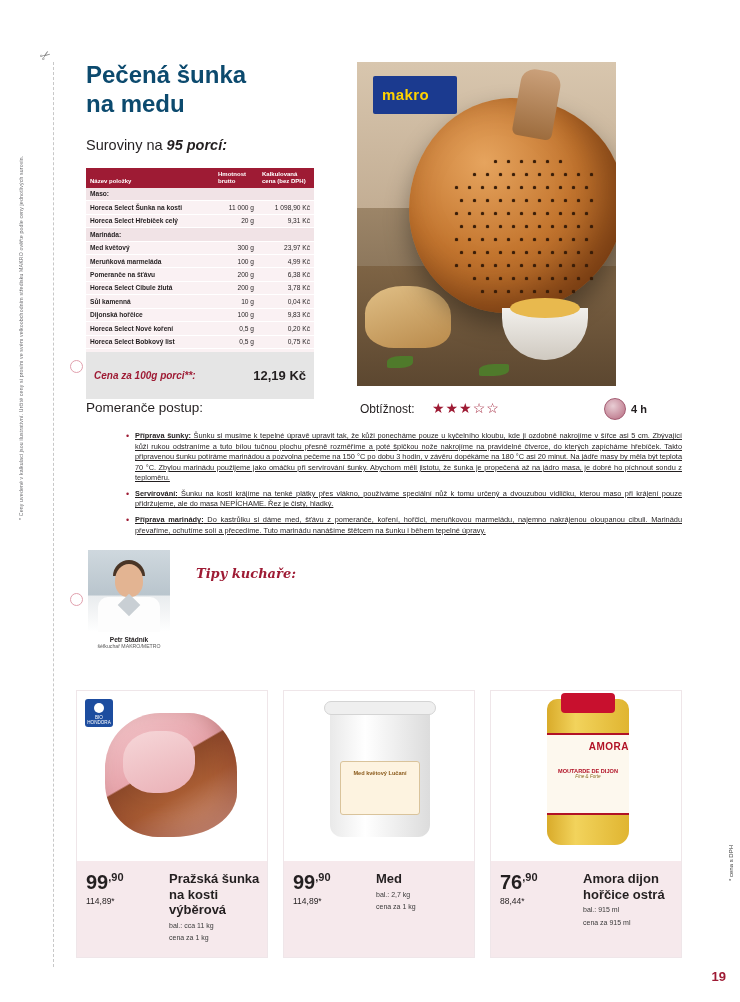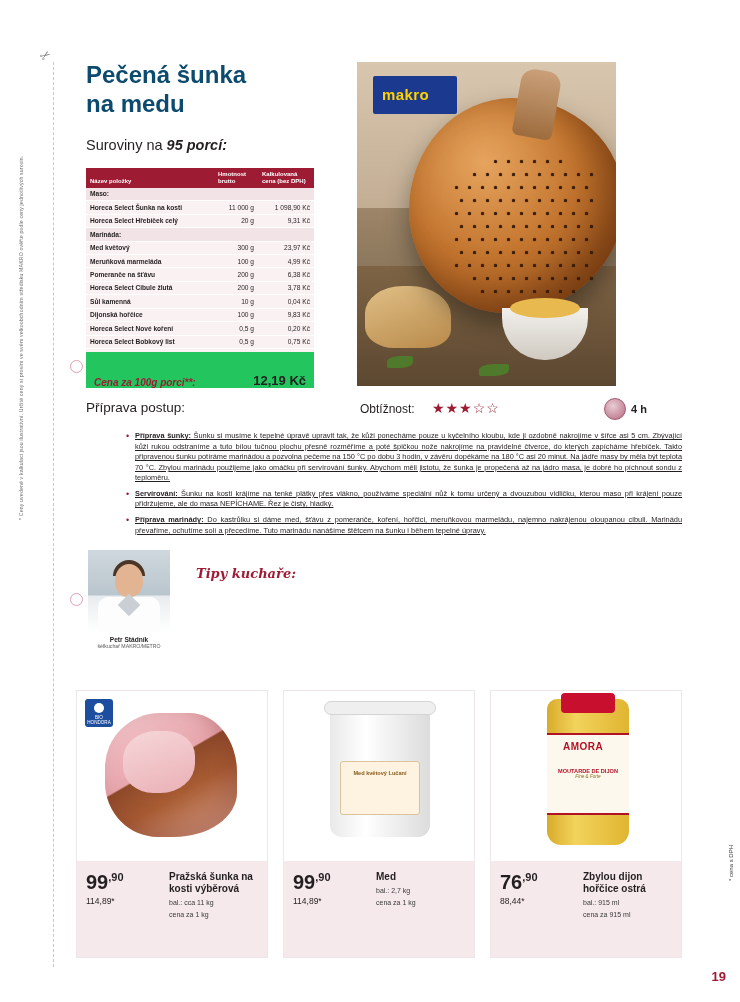--- a/index.html
+++ b/index.html
@@ -110,22 +110,22 @@
   .tbl th.n { width:128px; }
   .tbl th.h { width:44px; }
   .tbl th.c { width:56px; text-align:left; }
   .tbl td { padding:2.6px 4px; border-bottom:1px solid #ffffff; line-height:1.1; }
   .tbl tr.grp td { font-weight:bold; background:#f1e3e6; }
   .tbl tr.row td { background:#faf1f3; }
   .tbl td.num { text-align:right; }
   .tbl td.item { font-weight:bold; }
 
   .price-box {
-    position:absolute; left:86px; top:352px; width:228px; height:36px;
-    background:#22c55e; display:flex; align-items:flex-end; justify-content:space-between;
+    position:absolute; left:86px; top:352px; width:228px; height:47px;
+    background:#e5e5e5; display:flex; align-items:center; justify-content:space-between;
     padding:0 8px;
   }
   .price-box .lbl { font-size:10px; font-weight:bold; color:#9e1b34; font-style:italic; }
   .price-box .val { font-size:13px; font-weight:bold; color:#231f20; }
 
   
   .proc-title { position:absolute; left:86px; top:400px; font-size:13.5px; color:#231f20; }
   .diff-label { position:absolute; left:360px; top:402px; font-size:12px; }
   .stars { position:absolute; left:432px; top:400px; font-size:14px; color:#9e1b34; letter-spacing:1px; }
   .time-badge { position:absolute; left:604px; top:398px; display:flex; align-items:center; gap:5px; }
@@ -180,21 +180,21 @@
   }
   .prod .img {
     position:absolute; left:0; right:0; top:0; height:170px; background:#ffffff;
   }
   .prod .info {
     position:absolute; left:0; right:0; top:170px; bottom:0; background:#f6e9ec; padding:8px 9px;
   }
   .prod .price { font-size:20px; font-weight:bold; color:#231f20; }
   .prod .price sup { font-size:11px; }
   .prod .price2 { font-size:8.5px; margin-top:2px; }
-  .prod .name { font-size:10px; font-weight:bold; line-height:1.2; }
+  .prod .name { font-size:13px; font-weight:bold; line-height:1.2; }
   .prod .meta { font-size:7px; color:#3a3a3a; line-height:1.35; margin-top:3px; }
   .prod .left { position:absolute; left:9px; top:10px; width:78px; }
   .prod .right { position:absolute; left:92px; top:10px; width:92px; }
 
   .badge-bio {
     position:absolute; left:8px; top:8px; width:28px; height:28px; background:#1d4d9f; border-radius:3px;
     color:#fff; font-size:4.6px; text-align:center; padding-top:16px; line-height:1.1;
   }
   .badge-bio:before {
     content:""; position:absolute; left:9px; top:4px; width:10px; height:10px; border-radius:50%;
@@ -230,21 +230,21 @@
     position:absolute; left:56px; top:8px; width:82px; height:146px;
     background:linear-gradient(90deg,#d9ab2a,#f2d35c 35%,#e0b531 100%);
     border-radius:10px 10px 14px 14px;
   }
   .jar .cap {
     position:absolute; left:14px; top:-6px; width:54px; height:20px; background:#c8102e; border-radius:4px;
   }
   .jar .band {
     position:absolute; left:0; top:34px; width:82px; height:82px; background:#fdf8ee; border-top:2px solid #b11226; border-bottom:2px solid #b11226;
   }
-  .jar .brand { font-size:10px; font-weight:bold; color:#b11226; text-align:left; padding-top:6px; letter-spacing:.5px;padding-left:16px; }
+  .jar .brand { font-size:10px; font-weight:bold; color:#b11226; text-align:right; padding-top:6px; letter-spacing:.5px;padding-left:16px; }
   .jar .sub { font-size:5.6px; color:#b11226; text-align:center; margin-top:16px; font-weight:bold; }
   .jar .sub2 { font-size:4.6px; color:#8a6a22; text-align:center; font-style:italic; }
 
   .dph-note {
     position:absolute; right:12px; top:845px; transform:rotate(-90deg); transform-origin:right top;
     font-size:6px; color:#3a3a3a;
   }
   .page-num {
     position:absolute; right:14px; bottom:18px; font-size:13px; font-weight:bold; color:#9e1b34;
   }
@@ -470,21 +470,21 @@
           <td class="num">0,15 Kč</td>
         </tr>
       </tbody>
   </table>
 
   <div class="price-box">
     <span class="lbl">Cena za 100g porci**:</span>
     <span class="val">12,19 Kč</span>
   </div>
 
-  <div class="proc-title">Příprava postup:</div>
+  <div class="proc-title">Pomeranče postup:</div>
   <div class="diff-label">Obtížnost:</div>
   <div class="stars" id="stars">★★★☆☆</div>
   <div class="time-badge">
     <div class="dial"></div>
     <div class="txt">4 h</div>
   </div>
 
   <ul class="proc" id="proc-list">
       <li><b>Příprava šunky:</b> Šunku si musíme k tepelné úpravě upravit tak, že kůži ponecháme pouze u kyčelního kloubu, kde ji ozdobně nakrojíme v šířce asi 5 cm. Zbývající kůži rukou odstraníme a tuto bílou tučnou plochu přesně rozměříme a poté špičkou nože nakrojíme na pravidelné čtverce, do kterých zapícháme hřebíček. Takto připravenou šunku potíráme marinádou a pozvolna pečeme na 150 °C po dobu 3 hodin, v závěru dopékáme na 180 °C asi 20 minut. Na jádře masy by měla být teplota 70 °C. Zbylou marinádu použijeme jako omáčku při servírování šunky. Abychom měli jistotu, že šunka je propečená až na jádro masa, je dobré ho píchnout sondu z teploměru.</li>
       <li><b>Servírování:</b> Šunku na kosti krájíme na tenké plátky přes vlákno, používáme speciální nůž k tomu určený a dvouzubou vidličku, kterou maso při krájení pouze přidržujeme, ale do masa NEPÍCHAME. Řez je čistý, hladký.</li>
@@ -562,21 +562,21 @@
         </div>
       </div>
       <div class="info">
         <div class="left">
           <div class="price">
             <span>76</span><sup>,90</sup>
           </div>
           <div class="price2">88,44*</div>
         </div>
         <div class="right">
-          <div class="name">Zbylou dijon hořčice ostrá</div>
+          <div class="name">Amora dijon hořčice ostrá</div>
           <div class="meta">bal.: 915 ml</div>
           <div class="meta">cena za 915 ml</div>
         </div>
       </div>
     </div>
 
   </div>
 
   <div class="dph-note">* cena s DPH</div>
   <div class="page-num">19</div>

